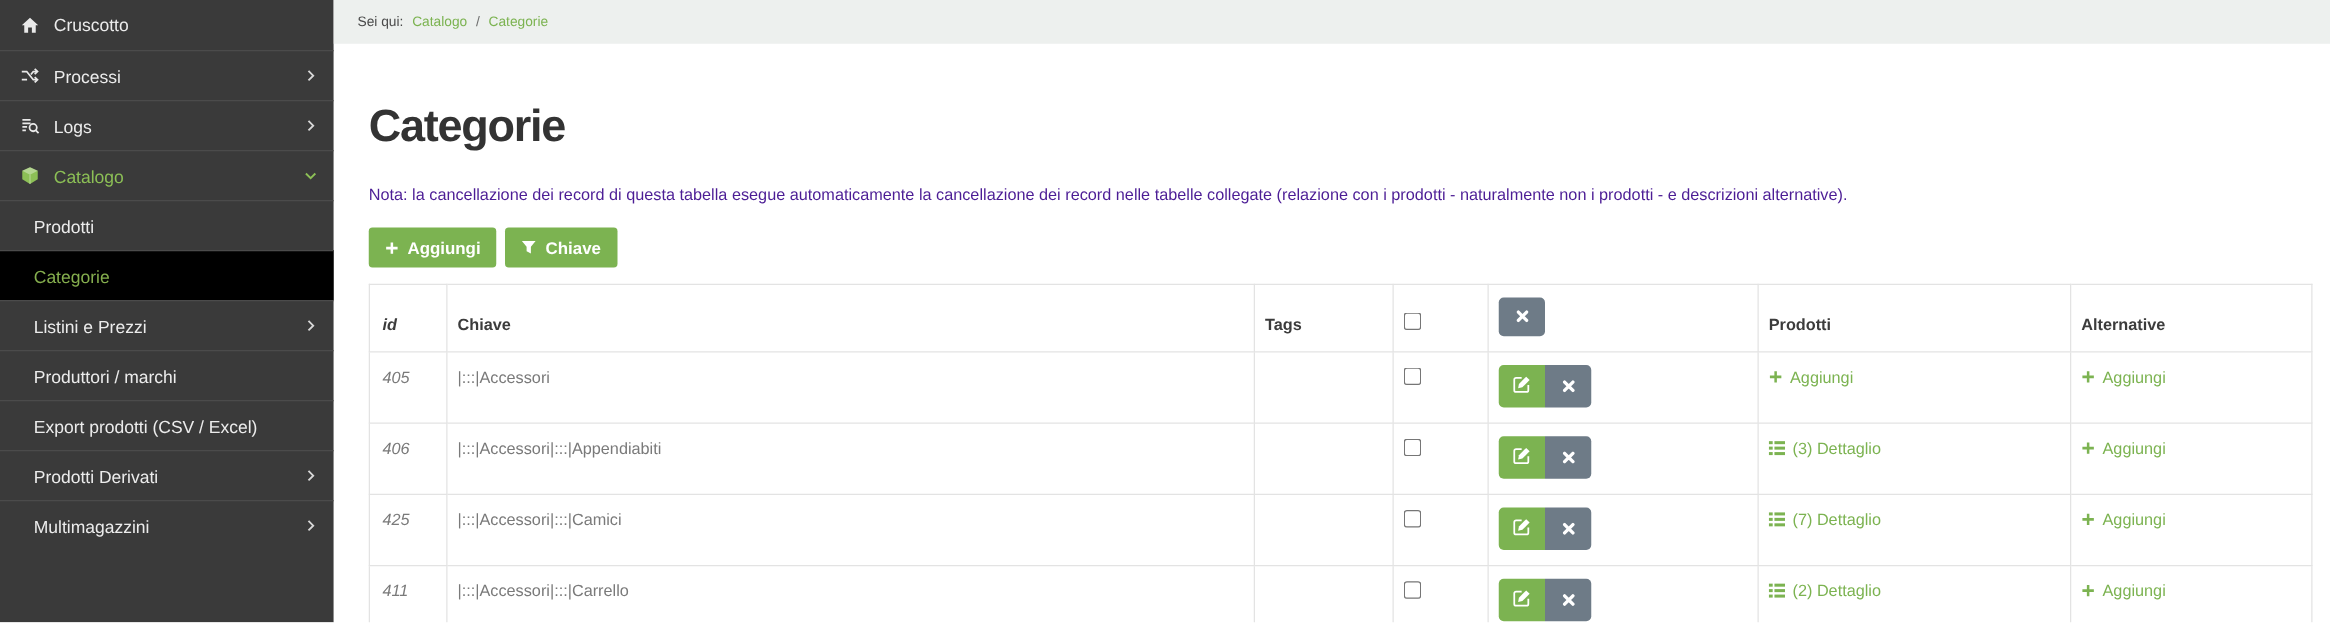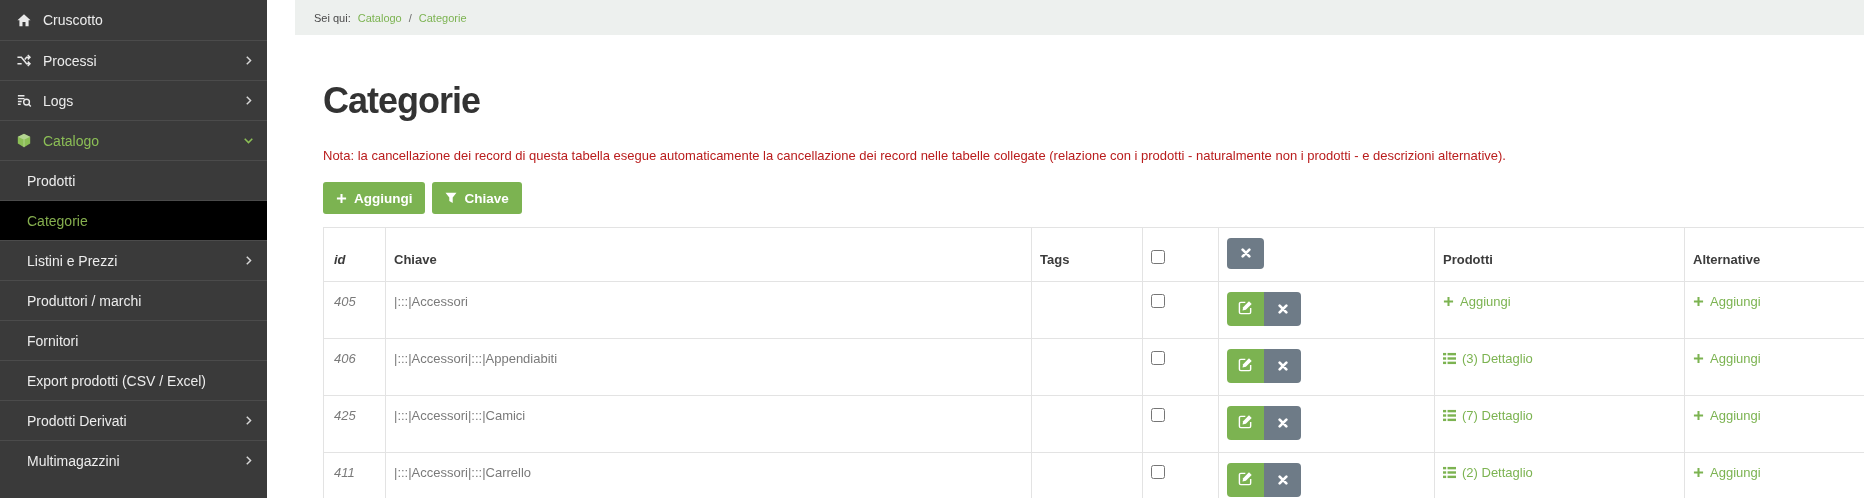--- a/index.html
+++ b/index.html
@@ -2,21 +2,21 @@
 <html style="--accent: #7cb351; --green: #8cbf56; --sidebar-bg: #3a3a3a; --sidebar-active: #000000; --gray-btn: #6e7b87; --bc-bg: #edf0ee; --tbl-border: #e3e3e3;"><head>
 <meta charset="utf-8">
 <style>
   :root{
     --accent:#7cb351; --green:#8cbf56; --sidebar-bg:#3a3a3a; --sidebar-active:#000000;
     --gray-btn:#6e7b87; --bc-bg:#edf0ee; --tbl-border:#e3e3e3;
   }
   *{box-sizing:border-box;}
   html,body{margin:0;padding:0;}
   body{font-family:"Liberation Sans",sans-serif;}
-  .page{width:1864px;height:498px;display:flex;overflow:hidden;background:#fff;gap:28px;}
+  .page{width:1864px;height:498px;display:flex;overflow:hidden;background:#fff;}
 
   
   .sidebar{width:267px;min-width:267px;background:var(--sidebar-bg);color:#ececec;overflow:hidden;}
   .sb-item{height:40px;display:flex;align-items:center;padding:0 14px;border-top:1px solid #4b4b4b;
            font-size:14px;position:relative;cursor:pointer;white-space:nowrap;}
   .sb-item:first-child{border-top:none;}
   .sb-item .ic{width:20px;margin-right:9px;display:flex;justify-content:center;color:#e9e9e9;}
   .sb-item .ic svg{display:block;}
   .sb-item.sub{padding-left:27px;}
   .sb-item.hl{color:var(--green);}
@@ -27,21 +27,21 @@
   
   .content{flex:1;display:flex;flex-direction:column;background:#fff;min-width:0;}
   .breadcrumb{height:35px;min-height:35px;background:var(--bc-bg);display:flex;align-items:center;
               padding-left:19px;font-size:11px;color:#4a4a4a;}
   .bc-prefix{margin-right:7px;}
   .bc-link{color:var(--accent);text-decoration:none;cursor:pointer;}
   .bc-sep{color:#6d6d6d;margin:0 7px;}
 
   .main{padding:0 15px 0 28px;flex:1;}
   h1.title{margin:48px 0 0;font-size:36px;line-height:36px;font-weight:600;letter-spacing:-1px;color:#333;}
-  .note{margin:29px 0 0;font-size:13px;color:#b91c1c;}
+  .note{margin:29px 0 0;font-size:13px;color:#4c1d95;}
   .toolbar{margin-top:19px;display:flex;gap:7px;}
   .btn{background:var(--accent);color:#fff;border:none;border-radius:3px;height:32px;padding:0 13px;
        font-size:13.5px;font-weight:700;display:inline-flex;align-items:center;gap:7px;cursor:pointer;
        font-family:inherit;}
   .btn .ic{display:flex;}
 
   
   table.grid{border-collapse:collapse;table-layout:fixed;margin-top:13px;width:1554px;font-size:13px;}
   .grid th,.grid td{border:1px solid var(--tbl-border);text-align:left;}
   .grid th{vertical-align:bottom;padding:10px 8px 14px;color:#3c3c3c;font-weight:700;height:53px;}
@@ -129,23 +129,20 @@
       <div class="sb-item sub">
         <span>Listini e Prezzi</span>
         <span class="ic chev">
           <svg viewBox="0 0 16 16" width="11" height="11" fill="none" stroke="currentColor" stroke-width="2.2">
             <path d="M5.5 2.5L11 8l-5.5 5.5"></path>
           </svg>
         </span>
       </div>
       <div class="sb-item sub">
         <span>Produttori / marchi</span>
-      </div>
-      <div class="sb-item sub">
-        <span>Fornitori</span>
       </div>
       <div class="sb-item sub">
         <span>Export prodotti (CSV / Excel)</span>
       </div>
       <div class="sb-item sub">
         <span>Prodotti Derivati</span>
         <span class="ic chev">
           <svg viewBox="0 0 16 16" width="11" height="11" fill="none" stroke="currentColor" stroke-width="2.2">
             <path d="M5.5 2.5L11 8l-5.5 5.5"></path>
           </svg>

